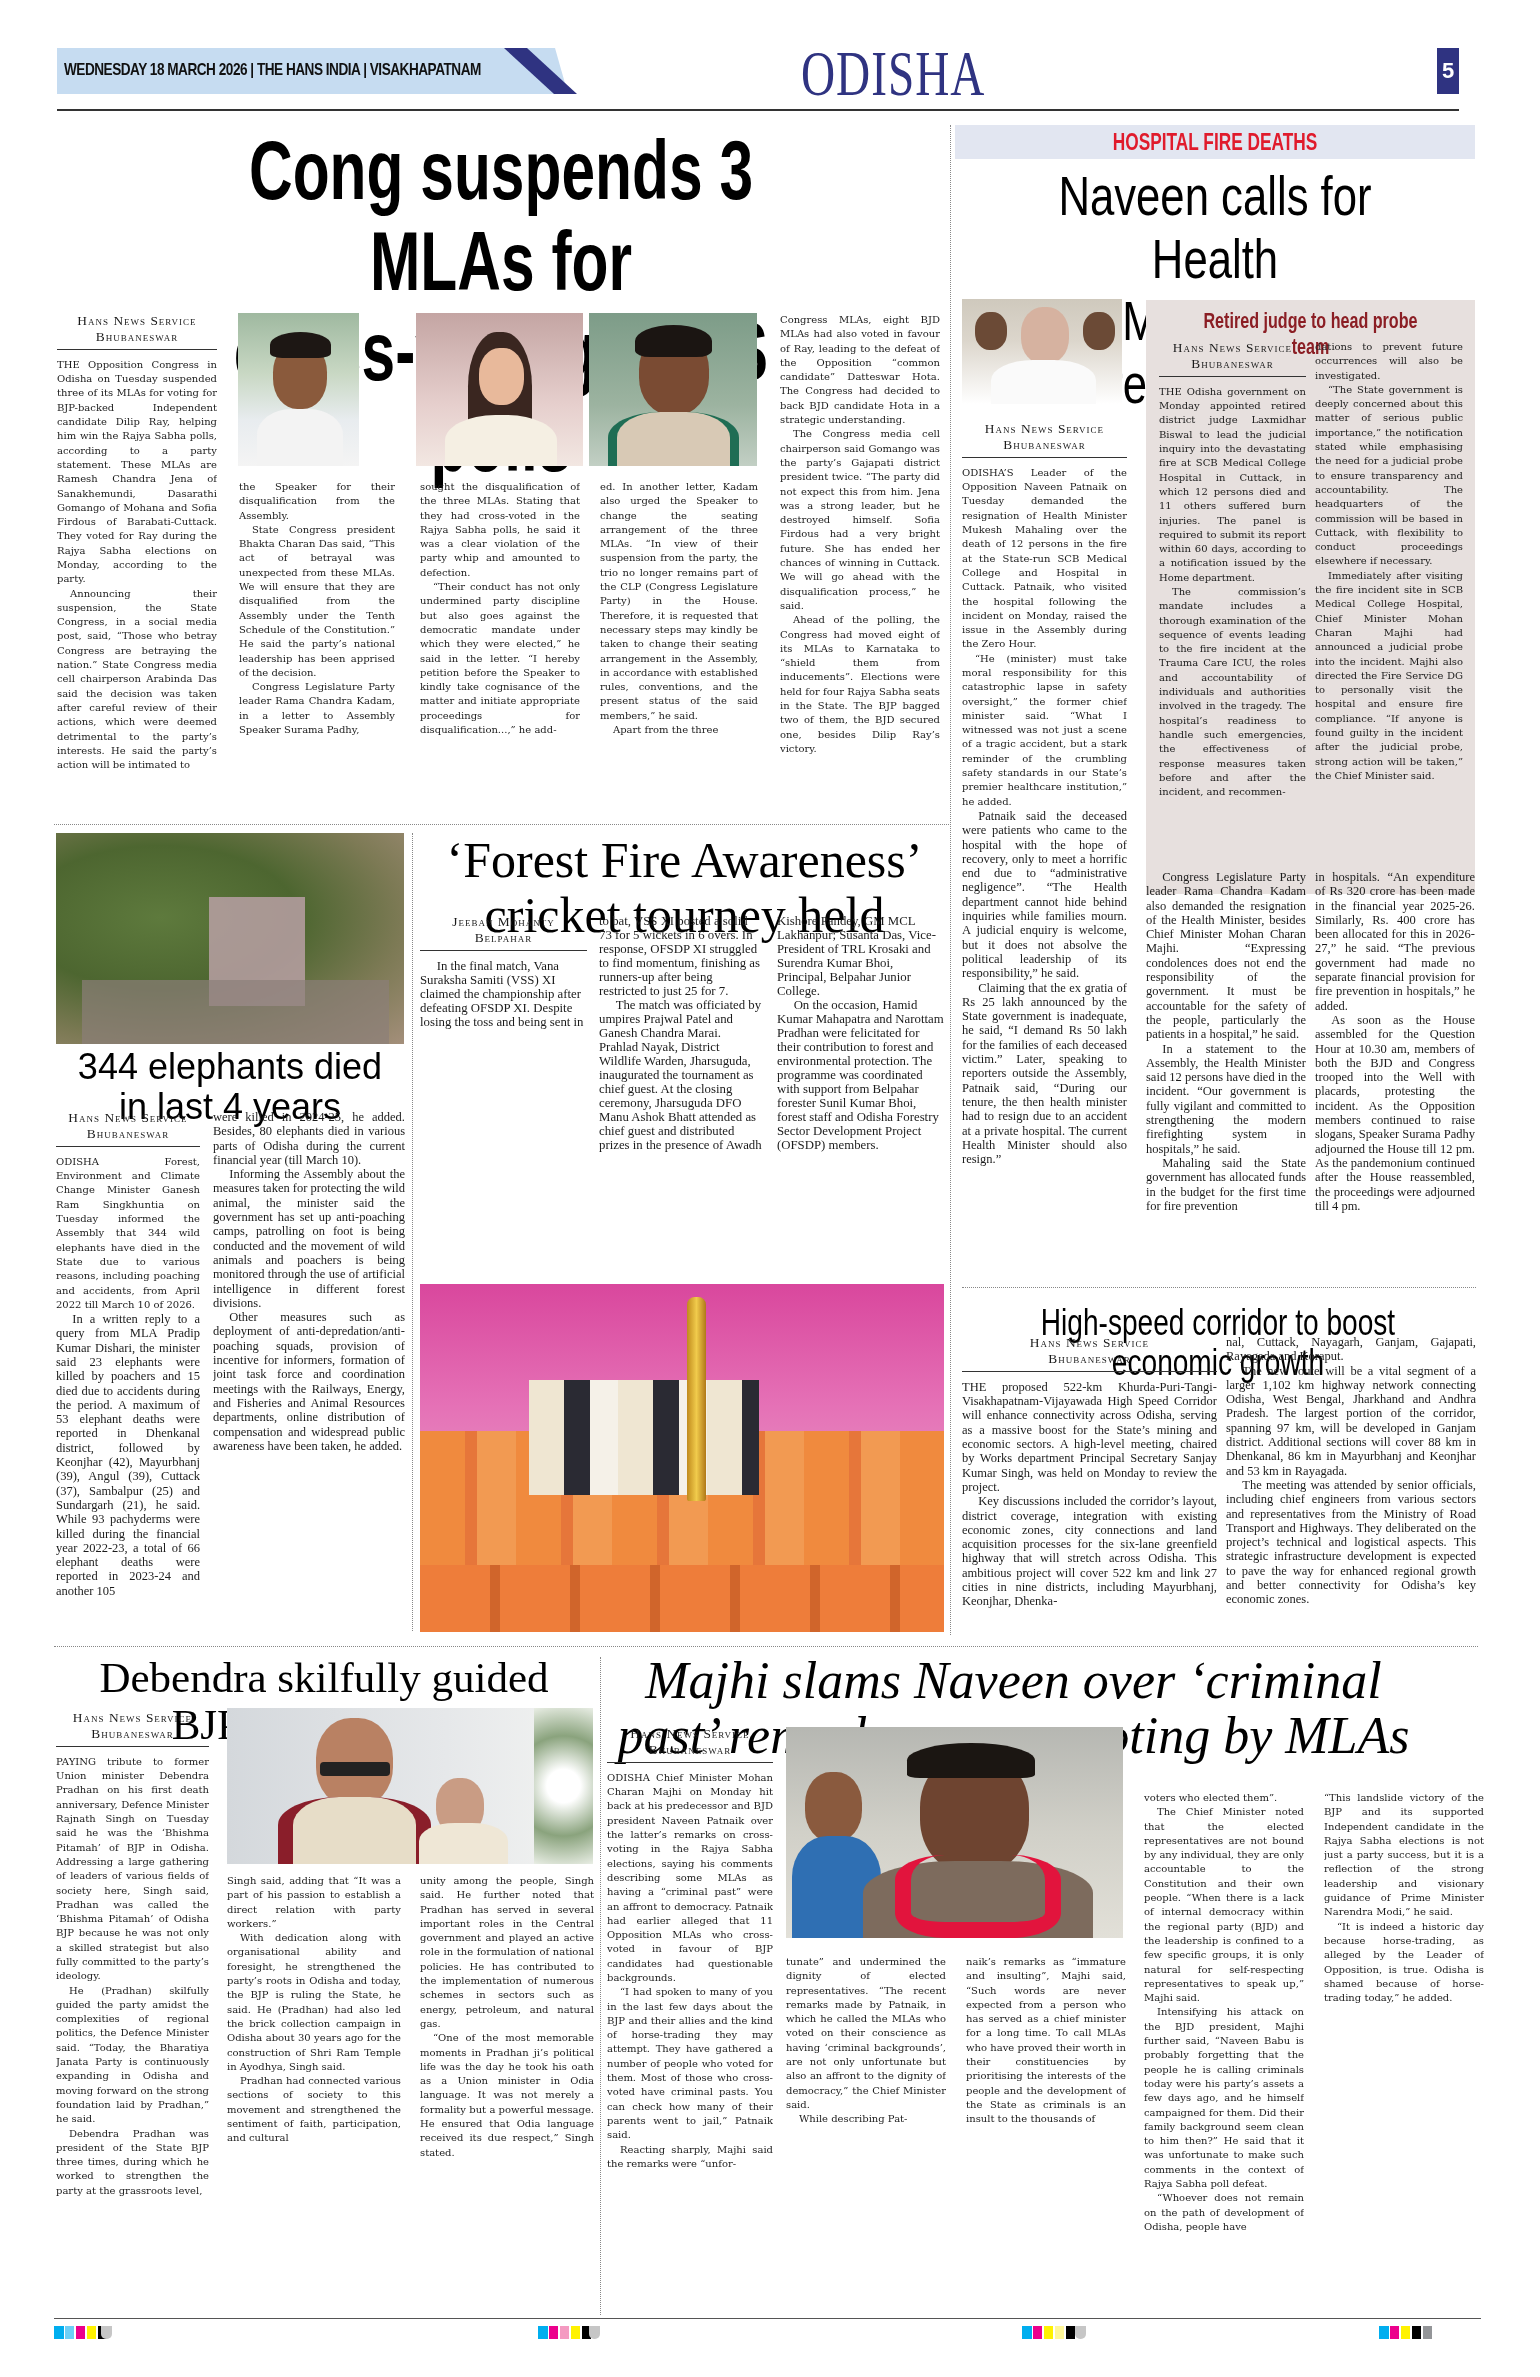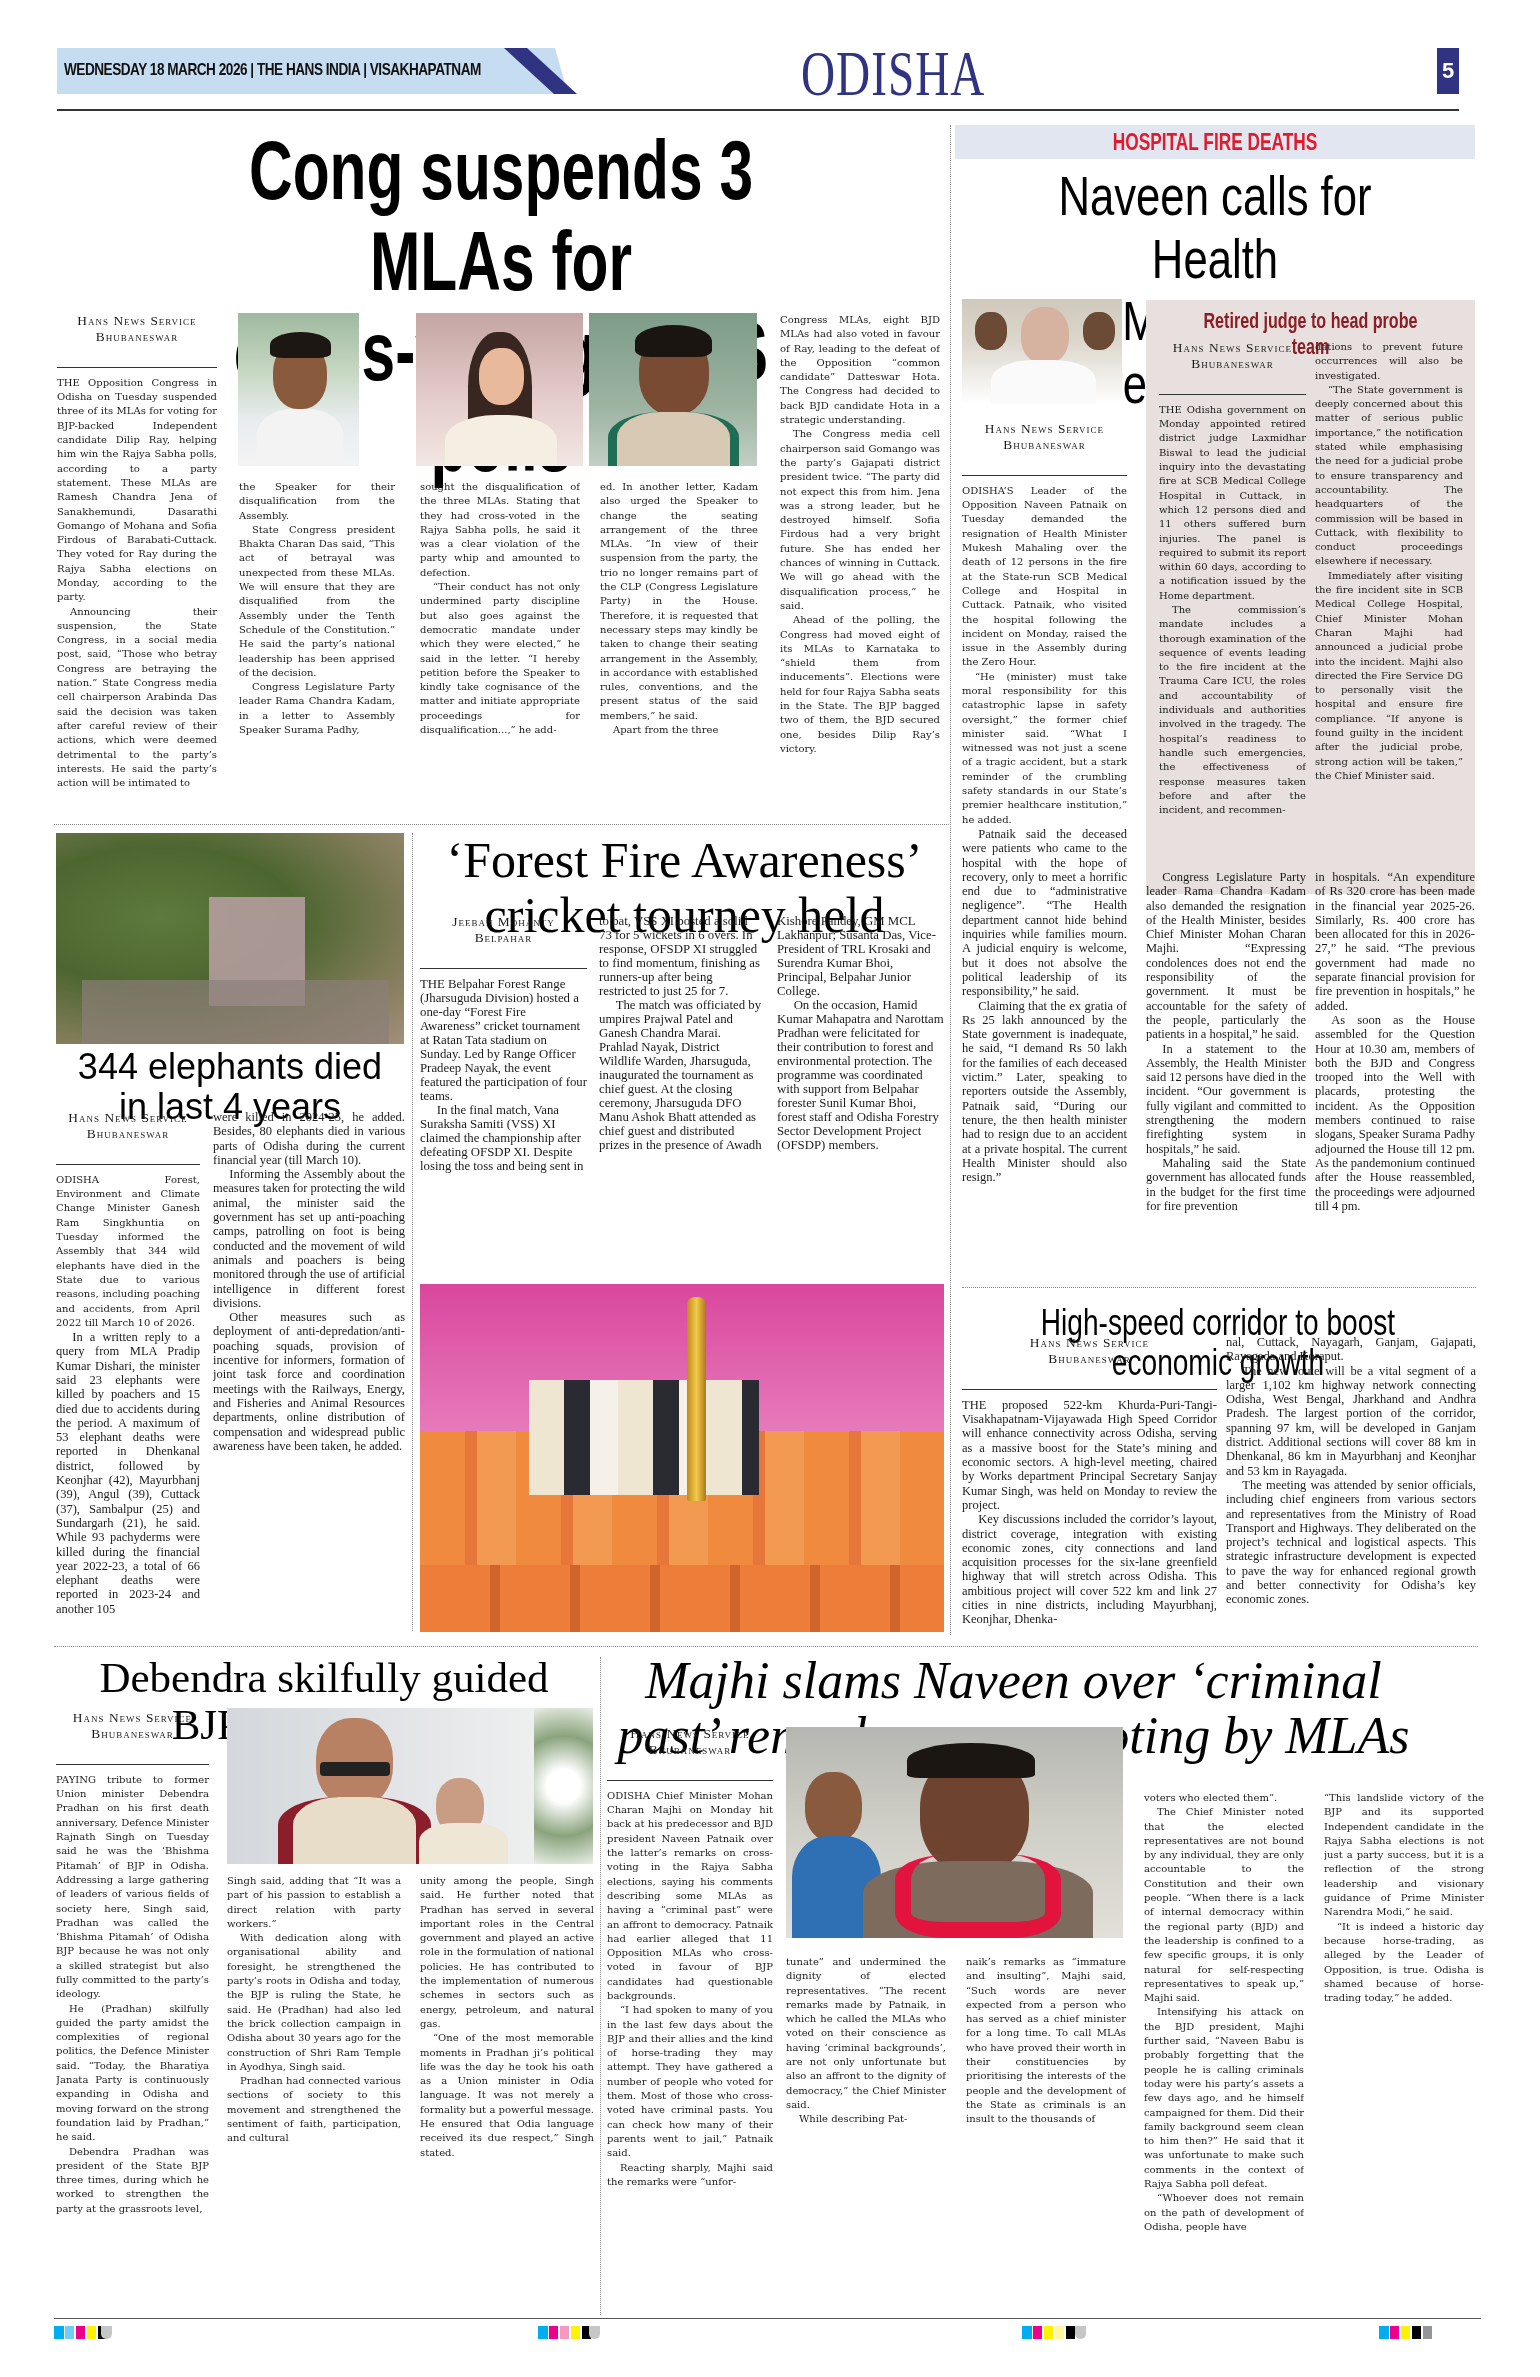--- a/index.html
+++ b/index.html
@@ -23,21 +23,21 @@
   
   .hl-condensed { font-family: "Liberation Sans", sans-serif; font-weight: bold; color: #000; text-align: center; line-height: 1.08;
     transform: scaleX(0.72); transform-origin: center top; }
   .hl-light { font-family: "Liberation Sans", sans-serif; color: #000; text-align: center; line-height: 1.12;
     transform: scaleX(0.78); transform-origin: center top; }
   .hl-serif { font-family: "Liberation Serif", serif; color: #000; text-align: center; line-height: 1.1; }
   .hl-italic { font-family: "Liberation Serif", serif; font-style: italic; color: #000; text-align: center; line-height: 1.05; }
   .hl-round { font-family: Liberation Sans, sans-serif; color: #000; text-align: center; line-height: 1.12; }
 
   .byline { font-family: "Liberation Serif", serif; font-variant: small-caps; font-size: 13.4px; letter-spacing: 1px;
-    text-align: center; line-height: 1.2; padding-bottom: 22px; border-bottom: 1.3px solid #333; margin-bottom: 7.7px; }
+    text-align: center; line-height: 1.2; padding-bottom: 4px; border-bottom: 1.3px solid #333; margin-bottom: 7.7px; }
   .byline span { display: block; }
 
   .body-text { font-family: "DejaVu Serif", serif; font-size: 10px; line-height: 14.3px; text-align: justify; hyphens: auto; color: #1b1b1b; }
   .body-text p { text-indent: 1.3em; }
   .body-text p:first-child { text-indent: 0; }
   .cond { font-family: "Liberation Serif", serif; font-size: 12.5px; line-height: 14.3px; transform: none; }
   .loose { font-family: "Liberation Serif", serif; font-size: 12.8px; line-height: 14px; text-align: left; }
 
   .col { position: absolute; overflow: hidden; }
   .photo { position: absolute; overflow: hidden; }
@@ -227,21 +227,20 @@
   <div class="abs hl-serif" style="left:418px; top:833px; width:533px; font-size:50px;">
     <div>‘Forest Fire Awareness’</div>
     <div>cricket tourney held</div>
   </div>
   <div class="col" style="left:420px; top:914px; width:167px; height:338px;">
     <div class="byline">
       <span>Jeeban Mohanty</span>
       <span>Belpahar</span>
     </div>
     <div class="body-text loose">
-      <p>THE Belpahar Forest Range (Jharsuguda Division) hosted a one-day “Forest Fire Awareness” cricket tournament at Ratan Tata stadium on Sunday. Led by Range Officer Pradeep Nayak, the event featured the participation of four teams.</p>
       <p style="text-indent:1.3em">In the final match, Vana Suraksha Samiti (VSS) XI claimed the championship after defeating OFSDP XI. Despite losing the toss and being sent in</p>
     </div>
   </div>
   <div class="col" style="left:599px; top:914px; width:163px; height:338px;">
     <div class="body-text loose">
       <p>to bat, VSS XI posted a solid 73 for 5 wickets in 6 overs. In response, OFSDP XI struggled to find momentum, finishing as runners-up after being restricted to just 25 for 7.</p>
       <p style="text-indent:1.3em">The match was officiated by umpires Prajwal Patel and Ganesh Chandra Marai. Prahlad Nayak, District Wildlife Warden, Jharsuguda, inaugurated the tournament as chief guest. At the closing ceremony, Jharsuguda DFO Manu Ashok Bhatt attended as chief guest and distributed prizes in the presence of Awadh</p>
     </div>
   </div>
   <div class="col" style="left:777px; top:914px; width:167px; height:338px;">

